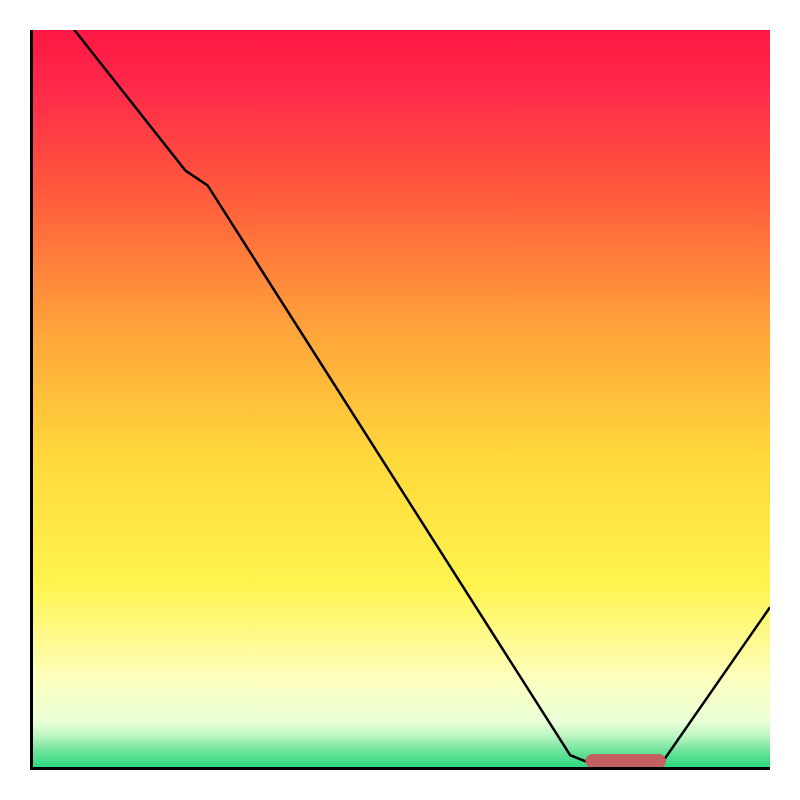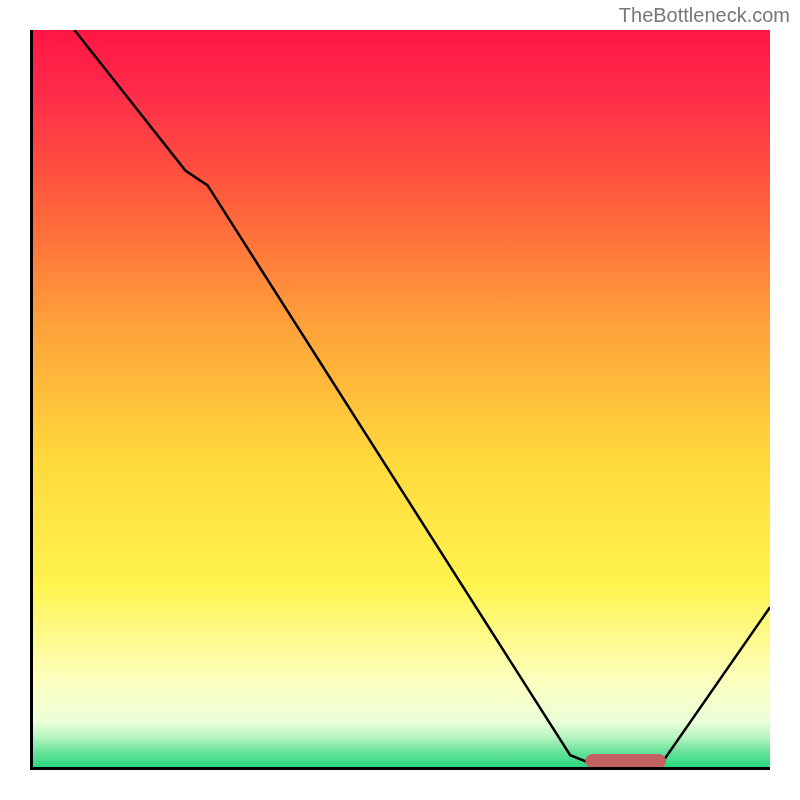--- a/index.html
+++ b/index.html
@@ -45,21 +45,20 @@
     stroke: #c36060;
     stroke-width: 14;
     stroke-linecap: round;
     fill: none;
   }
 </style>
 </head>
 <body>
 
 <div class="chart-container">
-  <div class="watermark">TheBottleneck.com</div>
   <svg class="plot-area" viewBox="0 0 740 740" preserveAspectRatio="none">
     <defs>
       <linearGradient id="bg-grad" x1="0" y1="0" x2="0" y2="1">
           <stop offset="0%" stop-color="#ff1744"></stop>
           <stop offset="8%" stop-color="#ff2a4a"></stop>
           <stop offset="22%" stop-color="#ff5a3c"></stop>
           <stop offset="40%" stop-color="#ffa23a"></stop>
           <stop offset="57.99999999999999%" stop-color="#ffd93b"></stop>
           <stop offset="75%" stop-color="#fff44f"></stop>
           <stop offset="88%" stop-color="#fdffc0"></stop>

